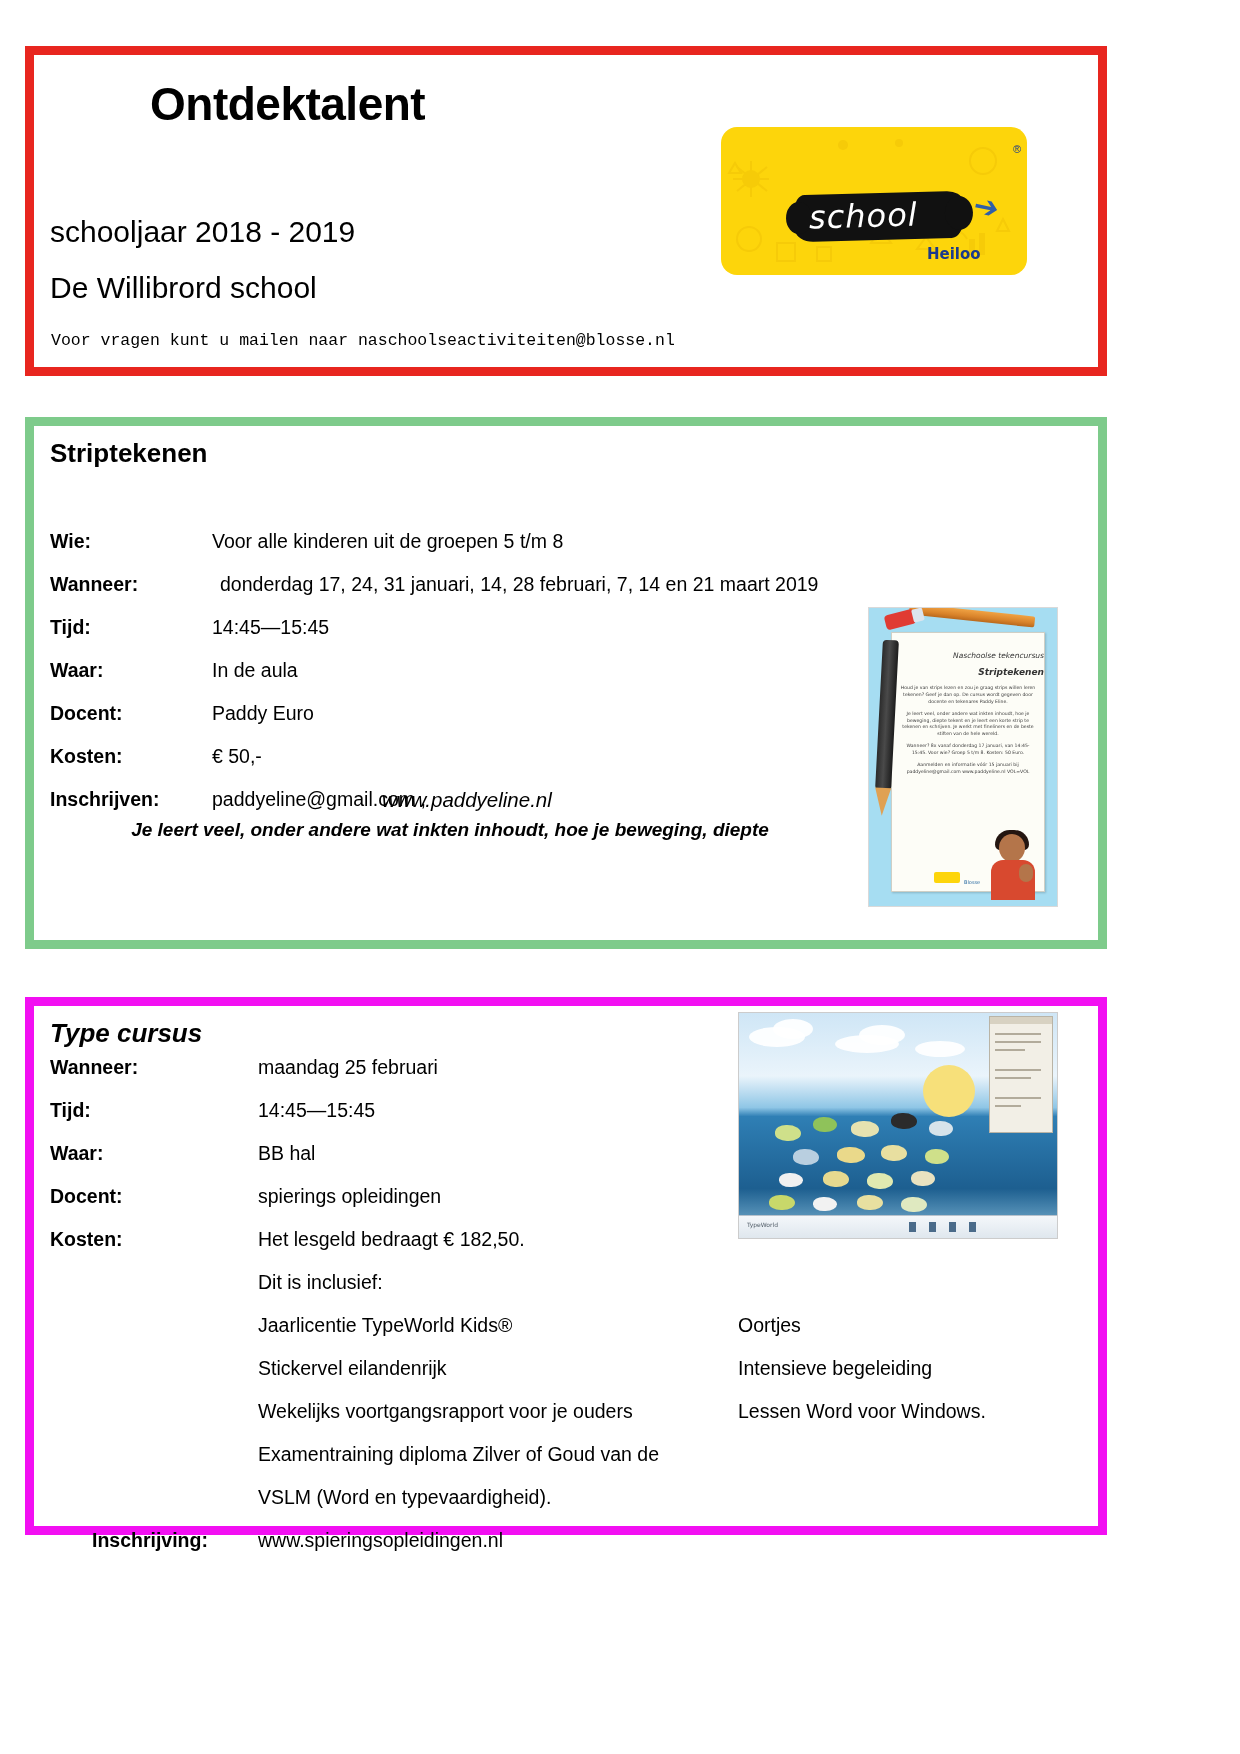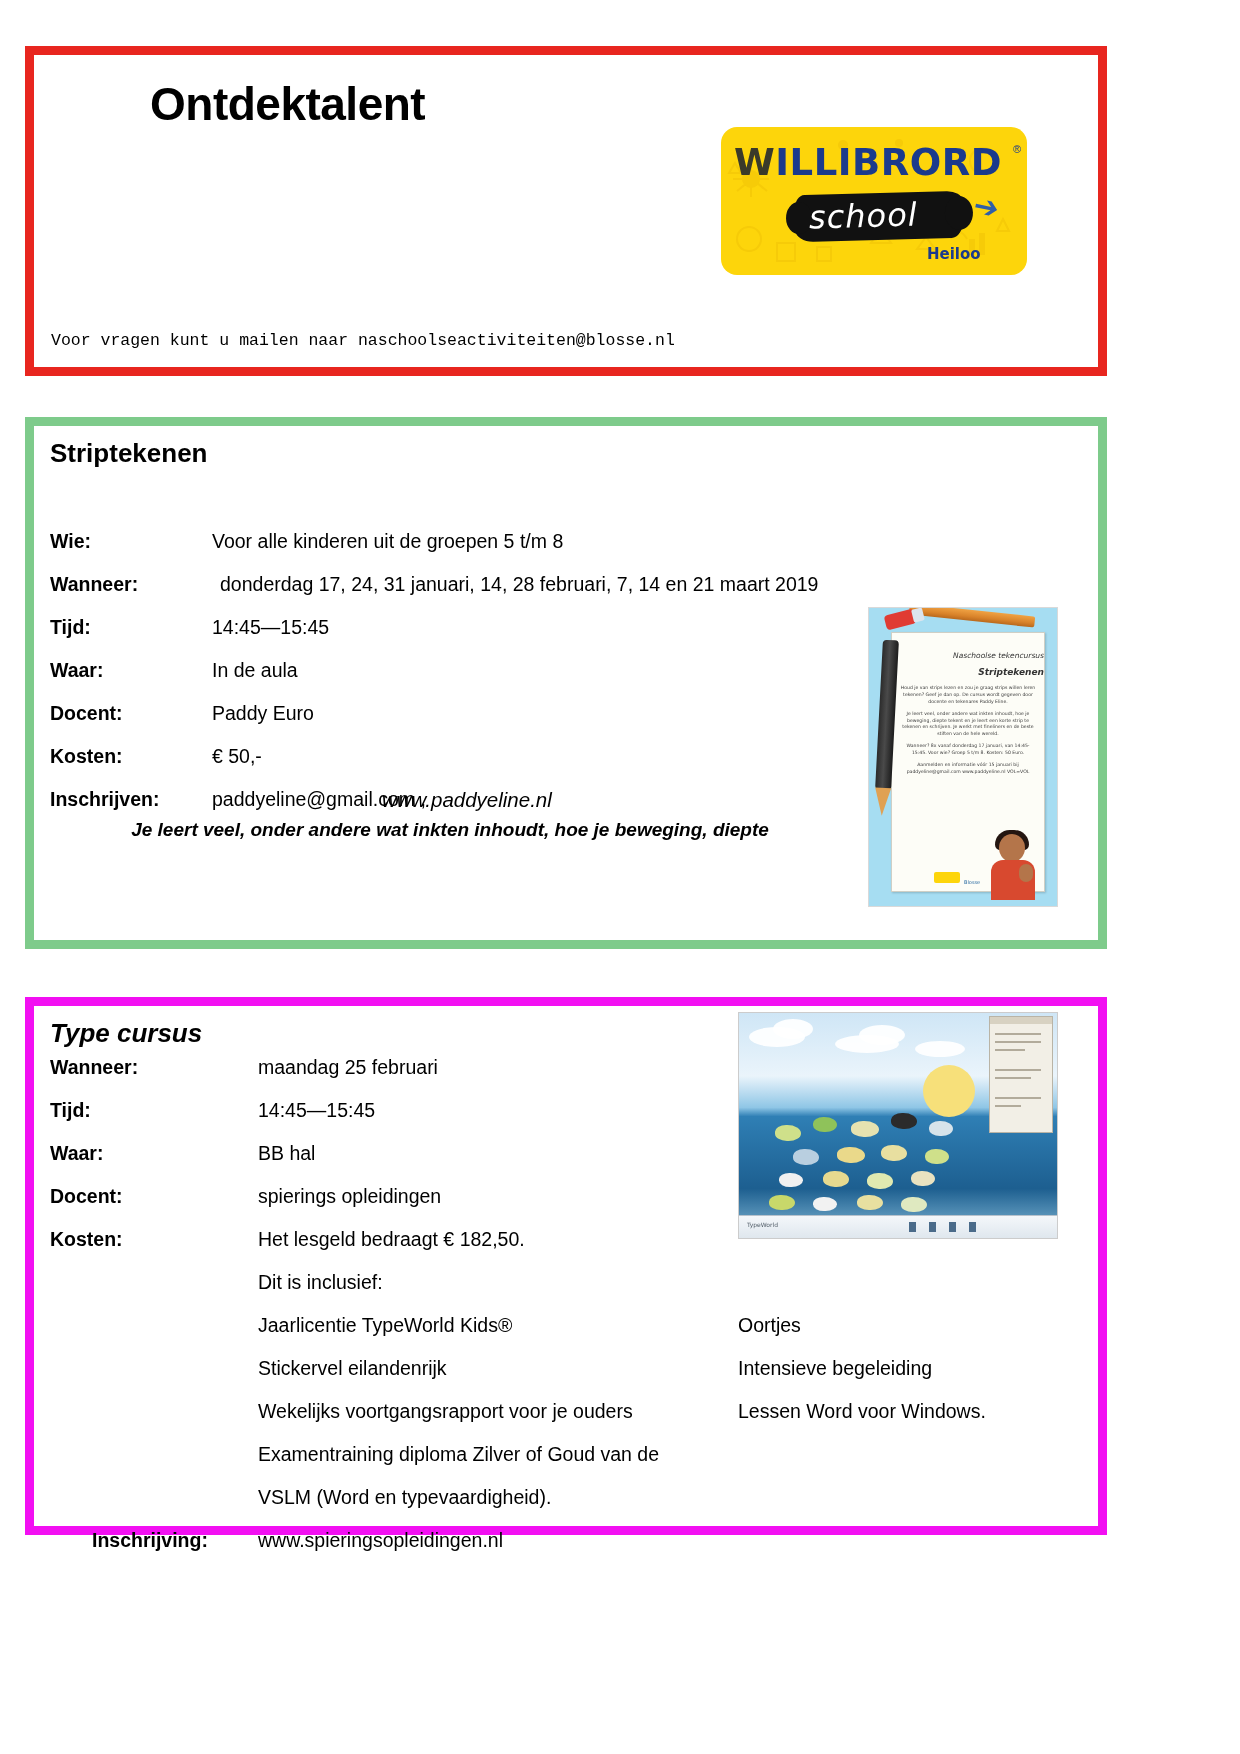--- a/index.html
+++ b/index.html
@@ -454,20 +454,22 @@
     background: #4a6b8a;
   }
 </style>
 </head>
 <body>
 
 <div class="page">
 
   <div class="header-box">
     <div class="header-title">Ontdektalent</div>
+    <div class="header-line-1">schooljaar 2018 - 2019</div>
+    <div class="header-line-2">De Willibrord school</div>
     <div class="header-mail">Voor vragen kunt u mailen naar naschoolseactiviteiten@blosse.nl</div>
 
     <div class="logo">
       <svg class="logo-pattern" viewBox="0 0 306 148" preserveAspectRatio="none">
         <g fill="none" stroke="#e8b705" stroke-width="2">
           <circle cx="28" cy="112" r="12"></circle>
           <circle cx="262" cy="34" r="13"></circle>
           <rect x="56" y="116" width="18" height="18"></rect>
           <rect x="96" y="120" width="14" height="14"></rect>
           <path d="M150 116 l10 -14 l10 14 z"></path>
@@ -483,21 +485,20 @@
           <rect x="248" y="112" width="6" height="16"></rect>
           <rect x="258" y="106" width="6" height="22"></rect>
         </g>
         <g stroke="#e8b705" stroke-width="2">
           <line x1="16" y1="40" x2="46" y2="64"></line>
           <line x1="46" y1="40" x2="16" y2="64"></line>
           <line x1="30" y1="34" x2="30" y2="70"></line>
           <line x1="12" y1="52" x2="48" y2="52"></line>
         </g>
       </svg>
-      <div class="logo-word"><span class="w-first">W</span><span>ILLIBRORD</span></div>
       <div class="logo-reg">®</div>
       <div class="logo-brush"></div>
       <div class="logo-school">school</div>
       <div class="logo-arrow">➔</div>
       <div class="logo-heiloo">Heiloo</div>
     </div>
   </div>
 
   <div class="section-box box-strip">
     <div class="section-title strip-title">Striptekenen</div>

